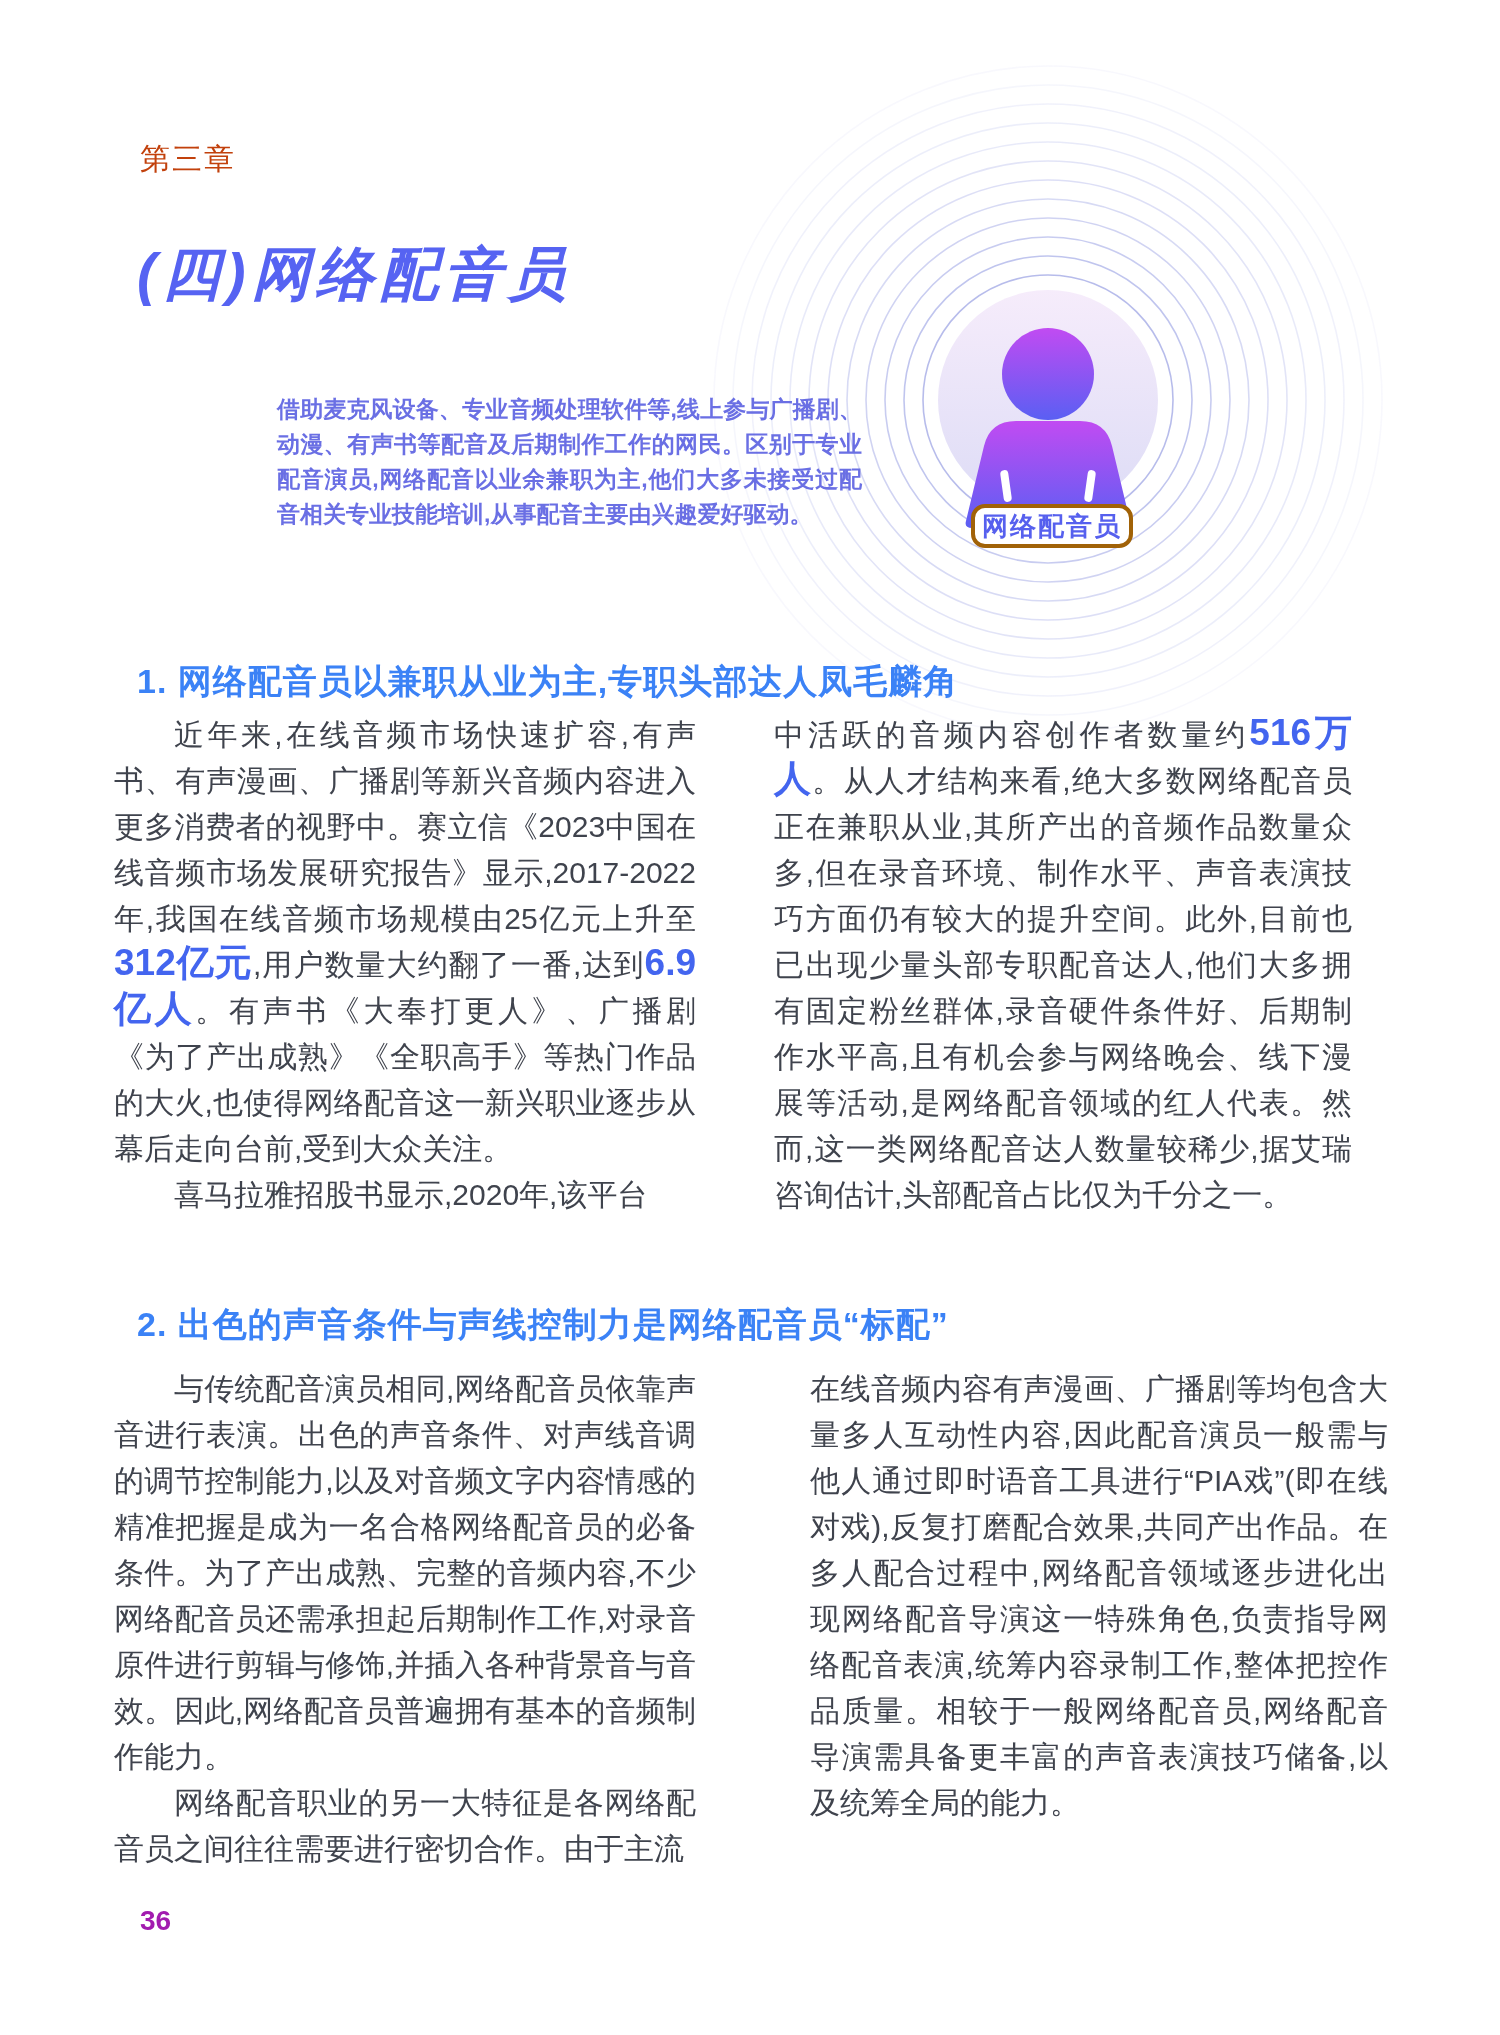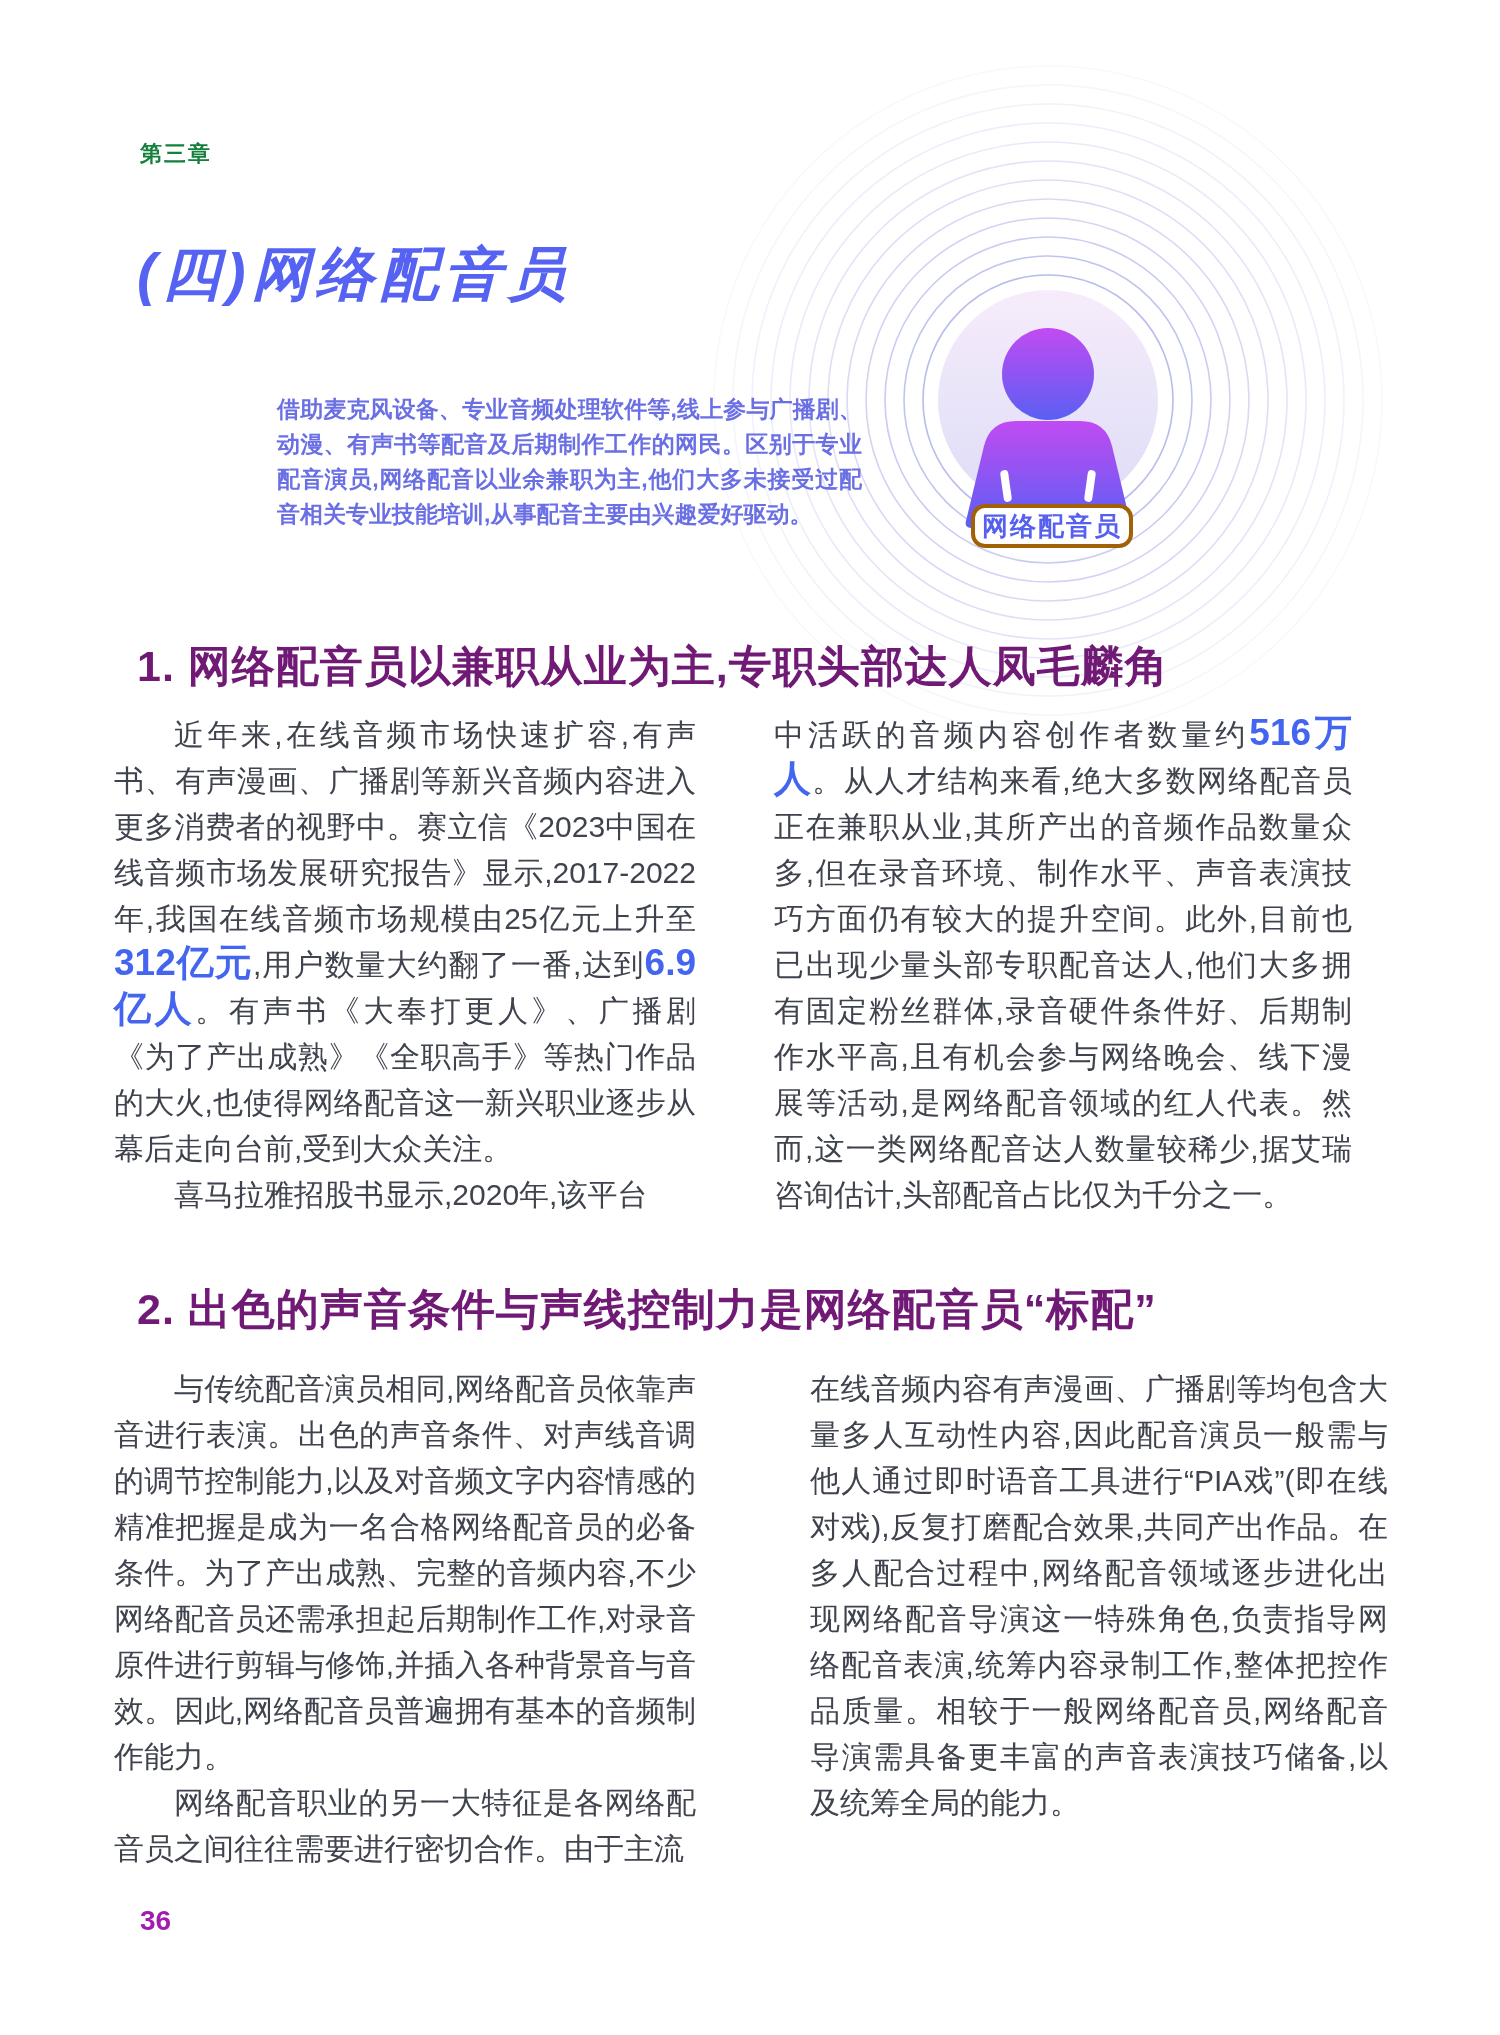--- a/index.html
+++ b/index.html
@@ -2,40 +2,40 @@
 <html><head>
 <meta charset="utf-8">
 <style>
   html,body{margin:0;padding:0;background:#ffffff;}
   .page{
     position:relative;width:1500px;height:2035px;background:#ffffff;overflow:hidden;
     font-family:"Liberation Sans",sans-serif;
   }
   .chapter{
     position:absolute;left:140px;top:139px;
-    font-size:22px;font-weight:bold;color:#15803d;letter-spacing:2px;
+    font-size:30px;font-weight:normal;color:#c2410c;letter-spacing:2px;
   }
   .title{
     position:absolute;left:137px;top:236px;
     font-size:58px;font-weight:bold;font-style:italic;color:#5663F2;letter-spacing:6px;
   }
   .intro{
     position:absolute;left:277px;top:392px;width:585px;
     font-size:23px;line-height:35px;font-weight:bold;color:#6A6FE4;text-align:justify;
   }
   .illu-svg{position:absolute;left:648px;top:0px;z-index:1;}
   .badge{
     position:absolute;left:971px;top:504px;width:154px;height:36px;z-index:2;
     background:#ffffff;border:4px solid #a16207;border-radius:14px;
     display:flex;align-items:center;justify-content:center;
     font-size:26px;font-weight:bold;color:#5660EE;letter-spacing:2px;
   }
   .h-sec{
     position:absolute;left:137px;z-index:3;
-    font-size:43px;font-weight:bold;color:#701a75;letter-spacing:1px;white-space:nowrap;
+    font-size:34px;font-weight:bold;color:#3b82f6;letter-spacing:1px;white-space:nowrap;margin-top:21px;
   }
   .h1{top:638px;}
   .h2{top:1281px;}
   .body-col{
     position:absolute;z-index:3;width:582px;
     font-size:30px;line-height:46px;color:#3F434D;text-align:justify;
   }
   .body-col p{margin:0;padding:0;}
   .body-col p.indent{text-indent:2em;}
   .s1-left{left:114px;top:712px;}

